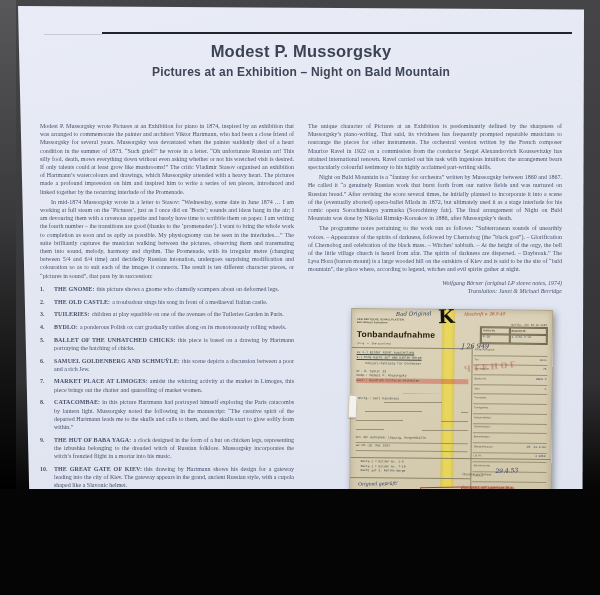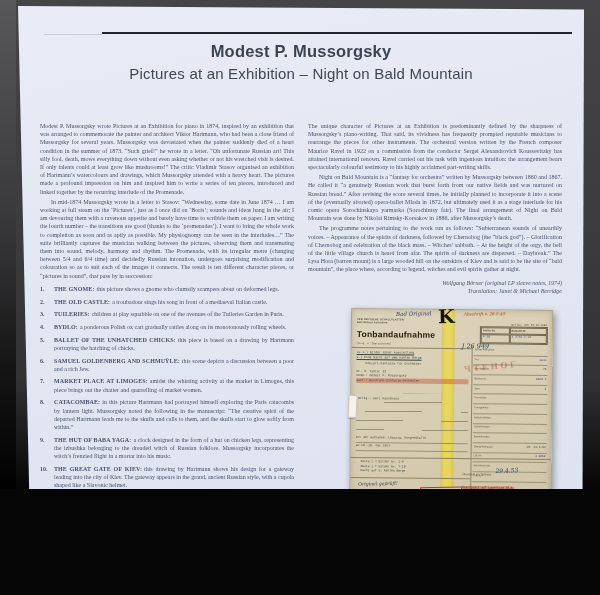--- a/index.html
+++ b/index.html
@@ -10,21 +10,21 @@
     background:linear-gradient(180deg,#58585a 0%,#39393b 45%,#151516 75%,#000 100%);}
   .page{position:absolute;left:18px;top:6px;width:566px;height:567px;
     background:linear-gradient(168deg,#e9ecf6 0%,#e3e7f2 45%,#dde2ef 100%);
     clip-path:polygon(0% 0%,100% 0.6%,99.7% 100%,2.3% 99.3%);
     box-shadow:0 4px 12px rgba(0,0,0,.55);}
   .rule-faint{position:absolute;left:26px;top:28px;width:58px;height:1px;background:#c6cbd8;}
   .rule-dark{position:absolute;left:84px;top:26px;right:12px;height:2.4px;background:#21252e;}
   header{position:absolute;left:0;top:36px;width:100%;text-align:center;color:#3b4354;
     font-family:"Liberation Sans",sans-serif;}
   h1{margin:0;font-size:16.5px;font-weight:bold;letter-spacing:.2px;}
-  h2{margin:4px 0 0 0;font-size:15px;font-weight:400;letter-spacing:.2px;color:#3e4657;}
+  h2{margin:4px 0 0 0;font-size:12px;font-weight:700;letter-spacing:.2px;color:#3e4657;}
   .cols{position:absolute;left:22px;top:116px;width:522px;display:flex;gap:14px;color:#46516b;}
   .col{width:254px;font-size:6px;line-height:8.2px;text-align:justify;hyphens:auto;}
   .para{margin:0 0 2px 0;}
   .ind{text-indent:11px;}
   .mvlist{margin-top:5px;}
   .mv{position:relative;padding-left:14px;margin-bottom:4.5px;}
   .mv .num{position:absolute;left:0;top:0;font-weight:bold;}
   .mv b{font-weight:bold;letter-spacing:.1px;}
   .mv .mvx{margin-left:2px;}
   .credits{margin-top:5px;text-align:right;font-style:italic;font-size:6px;line-height:8.6px;color:#4a5570;}

